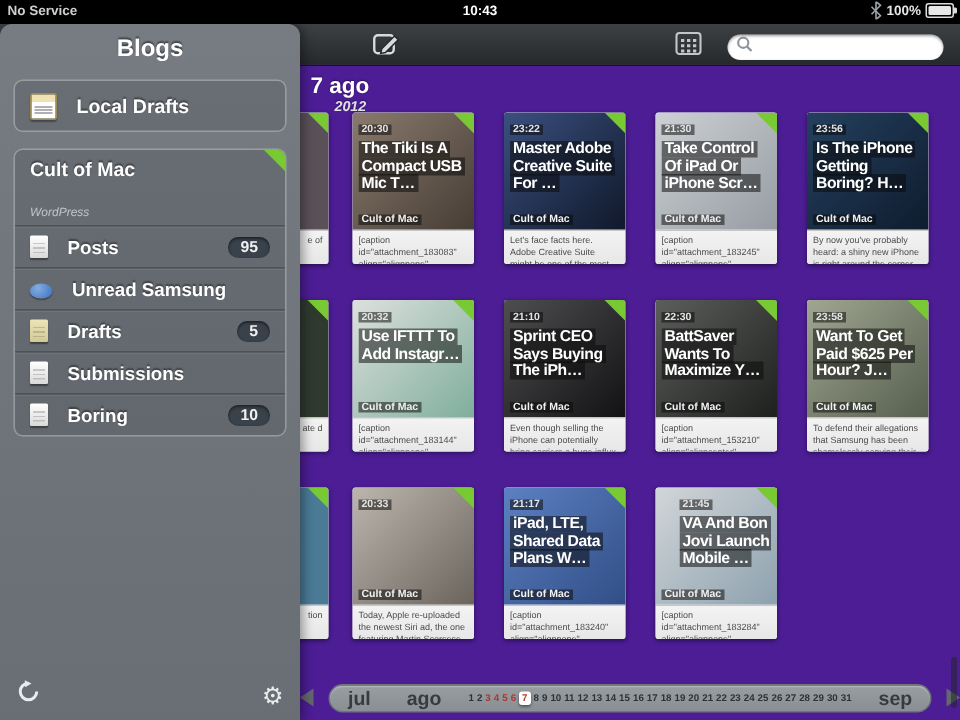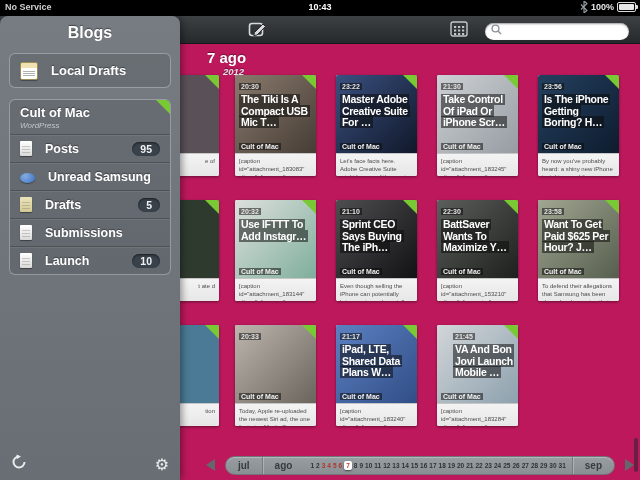--- a/index.html
+++ b/index.html
@@ -23,21 +23,21 @@
   .tb-btn{position:absolute;top:4px;background:none;border:none;padding:0;cursor:pointer;}
   .compose{left:248px;}
   .calendar{left:450px;}
   .search-wrap{position:absolute;left:485px;top:5px;width:144px;height:17px;}
   .search-input{width:100%;height:100%;box-sizing:border-box;border:none;border-radius:10px;
                 background:#fff;padding:0 8px 0 22px;font-size:10px;color:#333;
                 box-shadow:inset 0 1px 2px rgba(0,0,0,.4);outline:none;}
   .search-glass{position:absolute;left:6px;top:3px;}
 
   
-  .content{position:absolute;top:43px;left:0;right:0;bottom:0;background:#be185d;}
+  .content{position:absolute;top:43px;left:0;right:0;bottom:0;background:#4c1d95;}
   .date-hdr{position:absolute;left:207px;top:6px;z-index:1;}
   .date-dm{font-size:15px;font-weight:bold;color:#fff;text-shadow:0 -1px 1px rgba(0,0,0,.45);}
   .date-yr{font-size:9.5px;font-weight:bold;color:#dfe1e3;margin-left:16px;text-shadow:0 -1px 1px rgba(0,0,0,.4);font-style:italic;}
 
   .grid{position:absolute;top:32px;left:0;right:0;}
   .card-row{display:flex;margin:0 0 24px 138px;}
   .card,.partial{position:relative;width:81px;height:101px;background:#fff;border-radius:2px;
         box-shadow:0 1px 3px rgba(0,0,0,.45);margin-right:20px;flex:0 0 81px;overflow:hidden;}
   .partial{margin-right:16px;}
   .card-img{position:relative;height:78px;overflow:hidden;}
@@ -58,49 +58,49 @@
 
   
   .pagination{position:absolute;left:200px;right:0;bottom:0;height:30px;display:flex;
               align-items:center;justify-content:center;gap:10px;}
   .pg-arrow{width:0;height:0;border-top:6px solid transparent;border-bottom:6px solid transparent;cursor:pointer;}
   .pg-prev{border-right:9px solid #63686c;}
   .pg-next{border-left:9px solid #63686c;}
   .pg-pill{display:flex;align-items:center;height:17px;background:linear-gradient(#989da1,#8a8f93);
            border:1px solid #70757a;border-radius:11px;box-shadow:inset 0 1px 1px rgba(255,255,255,.3);
            overflow:hidden;}
-  .pg-month{padding:0 12px;font-size:10px;font-weight:bold;color:#363b3f;cursor:pointer;}
+  .pg-month{padding:0 12px;font-size:13px;font-weight:bold;color:#363b3f;cursor:pointer;}
   .pg-sep{width:1px;align-self:stretch;background:#777c80;box-shadow:1px 0 0 rgba(255,255,255,.25);}
   .day-strip{display:flex;align-items:center;gap:2px;padding:0 6px;}
   .day{font-size:6.5px;font-weight:bold;color:#2e3236;cursor:pointer;}
   .day.red{color:#b0352a;}
   .day.selected{background:#fff;color:#c0392b;border-radius:2px;padding:1px 2px;
                 box-shadow:0 1px 2px rgba(0,0,0,.5);}
 
   .scroll-thumb{position:absolute;right:2px;bottom:8px;width:4px;height:34px;border-radius:2px;
                 background:rgba(35,39,43,.55);}
 
   
-  .sidebar{position:absolute;left:0;top:16px;bottom:0;width:180px;z-index:20;
+  .sidebar{position:absolute;left:0;top:16px;bottom:0;width:200px;z-index:20;
            background:linear-gradient(#767c82,#686e74);border-radius:8px 8px 0 0;
            box-shadow:2px 0 7px rgba(0,0,0,.4);box-sizing:border-box;padding:5px 9px;}
   .sb-title{text-align:center;font-size:16px;font-weight:bold;color:#fff;
             text-shadow:0 -1px 1px rgba(0,0,0,.45);margin:3px 0 11px;}
   .group{border:1px solid rgba(255,255,255,.32);border-radius:6px;background:rgba(0,0,0,.10);
          overflow:hidden;position:relative;}
   .ld-group{display:flex;align-items:center;height:33px;padding:0 10px;cursor:pointer;margin-bottom:11px;}
   .ld-icon{width:16px;height:16px;border-radius:2px;background:linear-gradient(#efe3b4 30%,#fff 30%);
            border:1px solid #9b8d55;box-shadow:0 1px 1px rgba(0,0,0,.35);position:relative;}
   .ld-icon:after{content:"";position:absolute;left:2px;right:2px;top:7px;height:6px;
            background:repeating-linear-gradient(#0000 0 1px,rgba(100,100,100,.5) 1px 2px);}
   .ld-label{margin-left:13px;font-size:13px;font-weight:bold;color:#fff;text-shadow:0 -1px 1px rgba(0,0,0,.4);}
 
   .blog-hdr{padding:5px 10px 4px;cursor:pointer;}
   .blog-name{font-size:13px;font-weight:bold;color:#fff;text-shadow:0 -1px 1px rgba(0,0,0,.4);}
-  .blog-platform{font-size:8px;color:#c2c6c9;margin-top:1px;font-style:italic;}
+  .blog-platform{font-size:8px;color:#c2c6c9;margin-top:17px;font-style:italic;}
   .section{display:flex;align-items:center;height:27px;padding:0 10px;cursor:pointer;
            border-top:1px solid rgba(0,0,0,.22);box-shadow:inset 0 1px 0 rgba(255,255,255,.07);}
   .icon{width:12px;height:15px;border-radius:1px;background:linear-gradient(#fff,#d9d9d9);
         box-shadow:0 1px 1px rgba(0,0,0,.4);position:relative;flex:0 0 auto;}
   .icon:after{content:"";position:absolute;left:2px;right:2px;top:3px;bottom:3px;
         background:repeating-linear-gradient(#0000 0 2px,rgba(120,120,120,.35) 2px 3px);}
   .icon.drafts-icon{background:linear-gradient(#ece4ba,#d3ca92);}
   .icon.comment-icon{width:15px;height:10px;border-radius:50%;margin-top:2px;
         background:radial-gradient(circle at 35% 30%,#84ace0,#3a6fc0);box-shadow:0 1px 1px rgba(0,0,0,.4);}
   .icon.comment-icon:after{display:none;}
@@ -374,21 +374,21 @@
     <span class="sec-label">Drafts</span>
     <span class="badge">5</span>
   </div>
           <div class="section">
     <span class="icon submissions-icon"></span>
     <span class="sec-label">Submissions</span>
 
   </div>
           <div class="section">
     <span class="icon pages-icon"></span>
-    <span class="sec-label">Launch</span>
+    <span class="sec-label">Boring</span>
     <span class="badge">10</span>
   </div>
         </div>
     </div>
 
     <button class="sb-footer-btn refresh">
       <svg width="16" height="16" viewBox="0 0 16 16">
         <path d="M13.5 8 A5.5 5.5 0 1 1 8 2.5" fill="none" stroke="#e9ebec" stroke-width="2"></path>
         <path d="M5.5 0.5 L10 2.6 L5.8 5.2 Z" fill="#e9ebec"></path>
       </svg>

